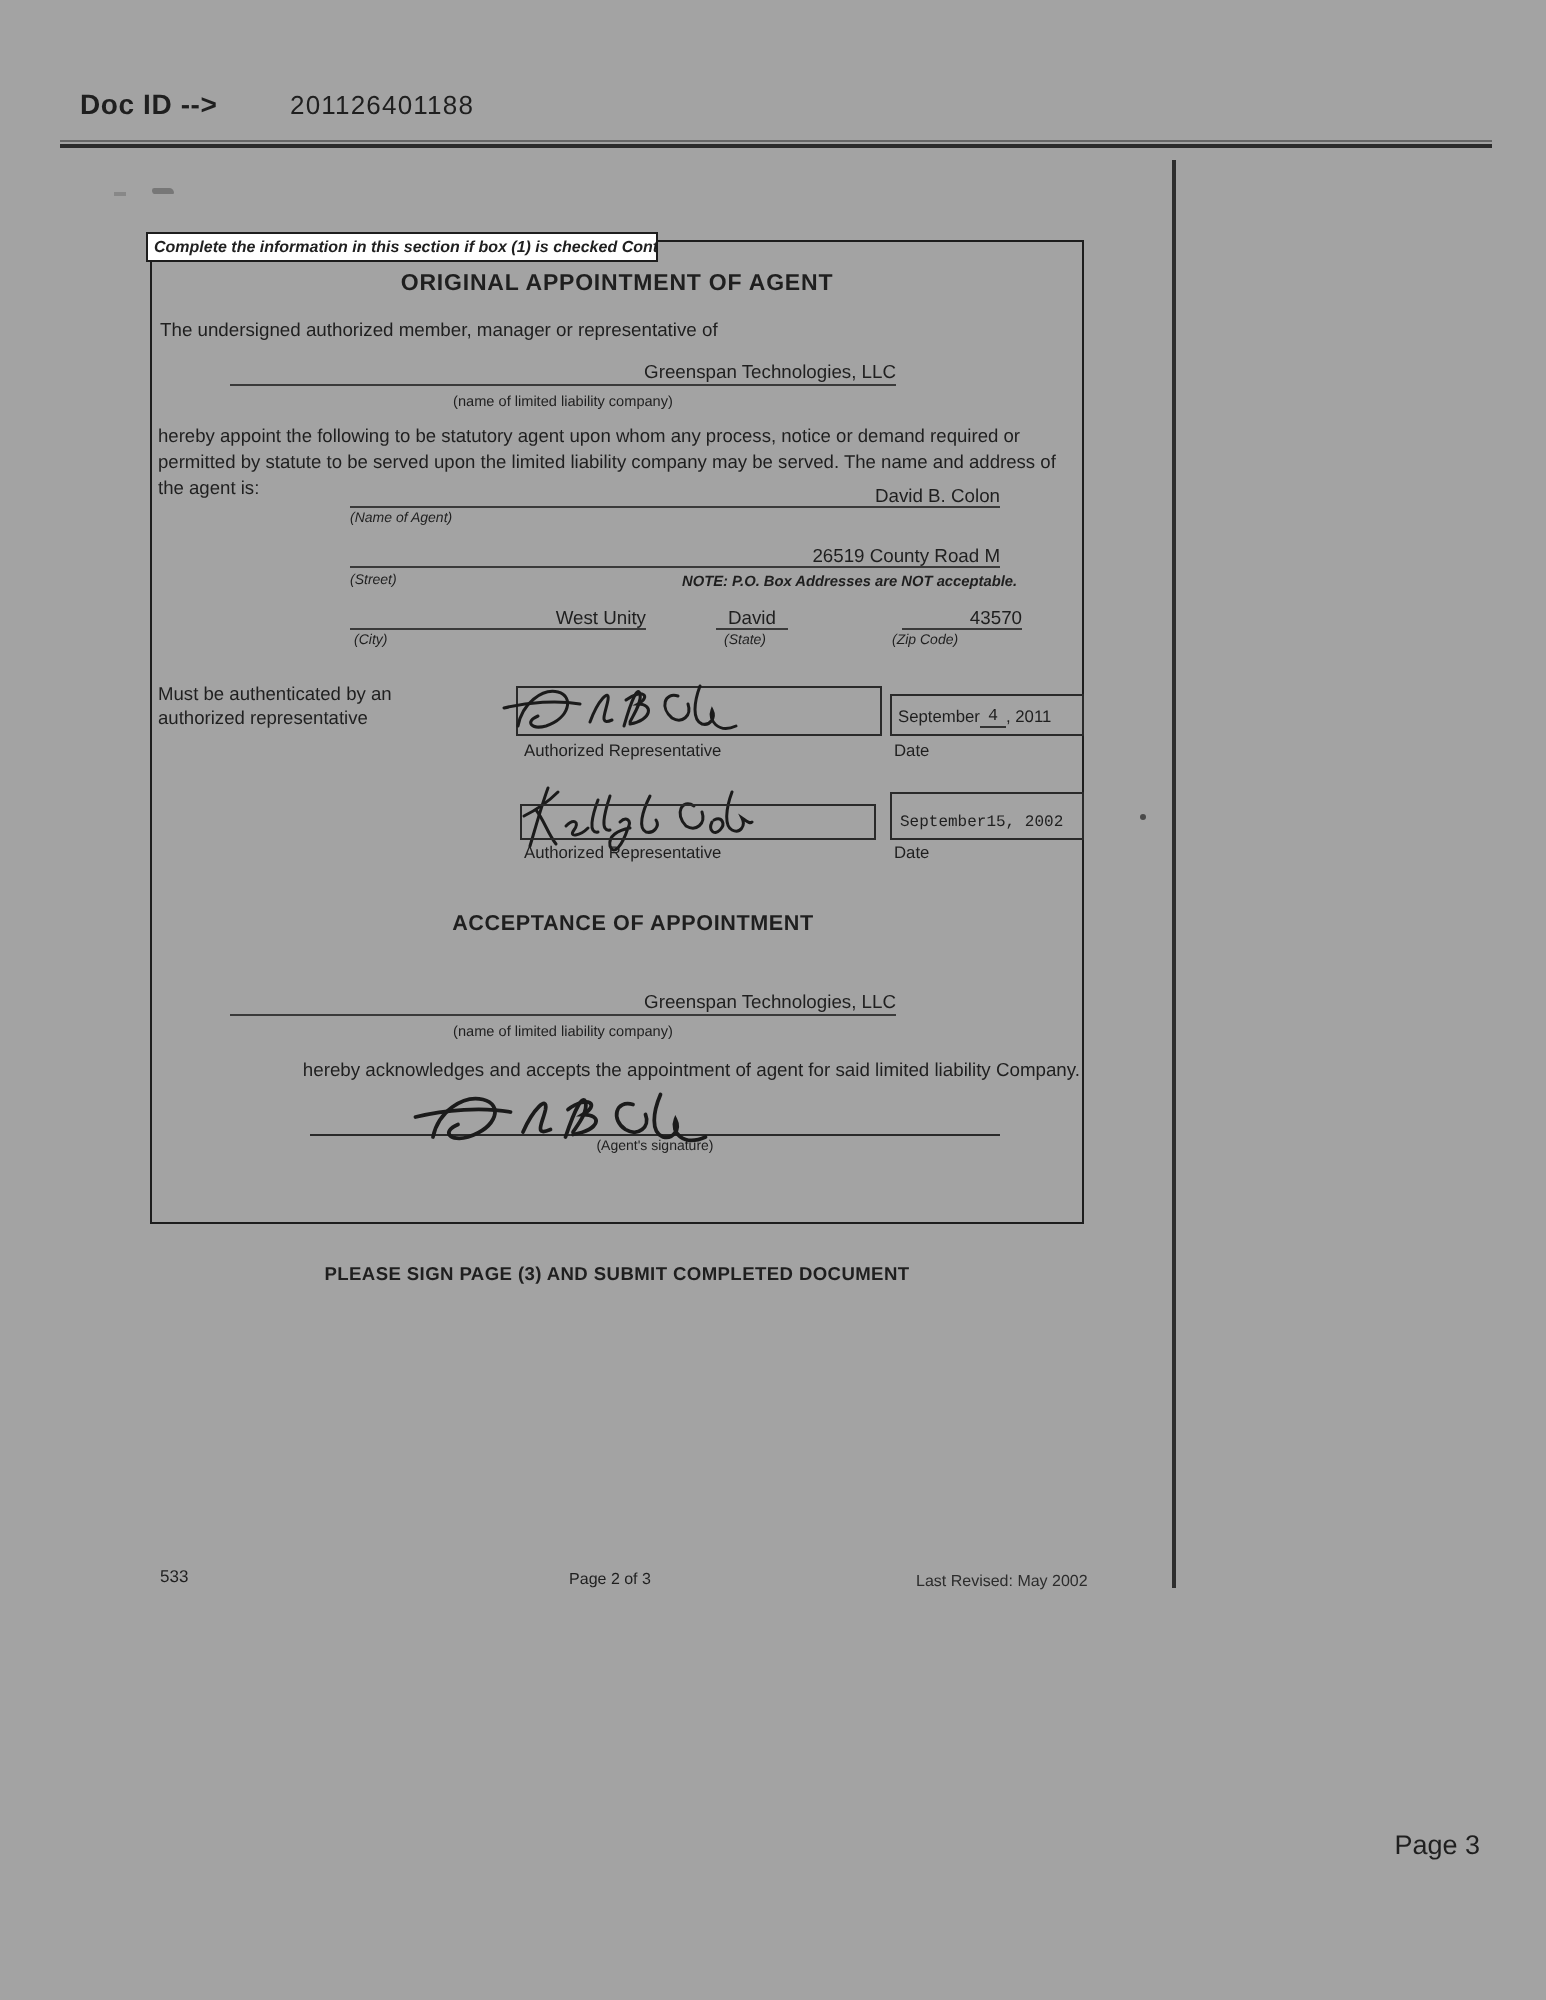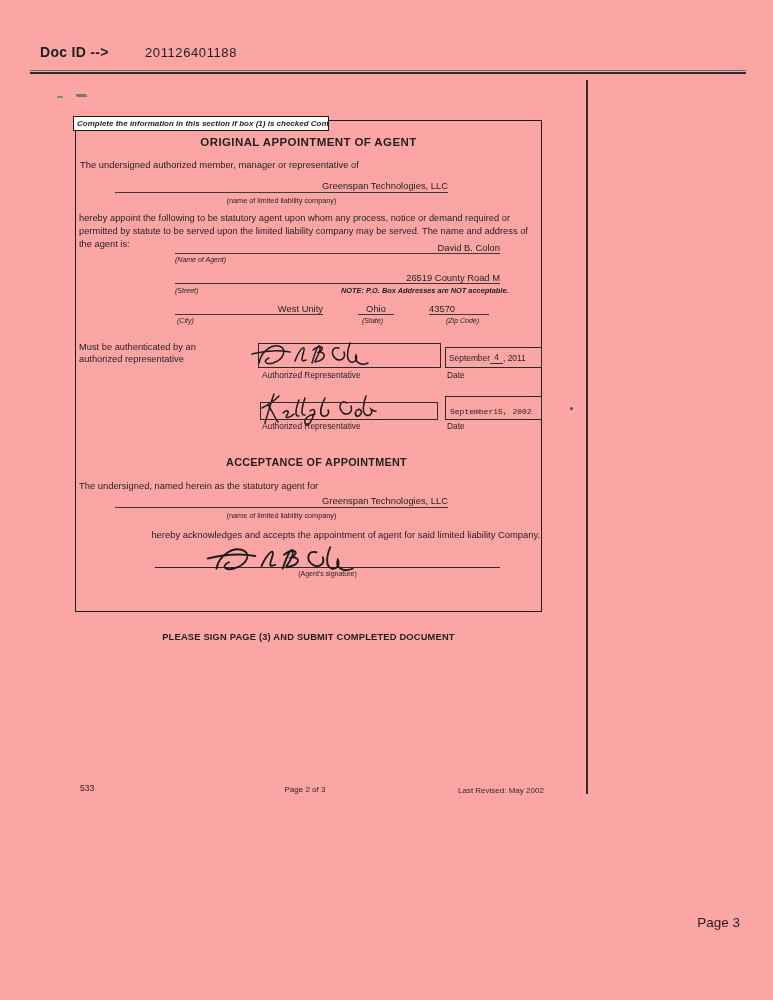--- a/index.html
+++ b/index.html
@@ -1,21 +1,21 @@
 <!DOCTYPE html>
 <html><head>
 <meta charset="utf-8">
 <style>
   * { box-sizing: border-box; margin: 0; padding: 0; }
   html, body { background: #fff; }
   .page {
     position: relative;
     width: 773px;
     height: 1000px;
-    background: #fca5a5;
+    background: #a3a3a3;
     font-family: "Liberation Sans", sans-serif;
     color: #1f1f1f;
     overflow: hidden;
     text-decoration: underline;
   }
   .abs { position: absolute; }
 
   
   .doc-id-label { left: 40px; top: 44px; font-size: 14px; font-weight: bold; letter-spacing: 0.3px; }
   .doc-id-value { left: 145px; top: 45px; font-size: 13px; letter-spacing: 0.6px; }
@@ -41,21 +41,21 @@
   .company1-cap { left: 115px; top: 196px; width: 333px; text-align: center; font-size: 7.3px; }
   .appoint-par { left: 79px; top: 212px; width: 461px; font-size: 9.3px; line-height: 13px; }
 
   .name-field   { left: 175px; top: 241px; width: 325px; height: 13px; }
   .name-cap     { left: 175px; top: 256px; font-size: 7px; font-style: italic; }
   .street-field { left: 175px; top: 271px; width: 325px; height: 13px; }
   .street-cap   { left: 175px; top: 287px; font-size: 7px; font-style: italic; }
   .street-note  { left: 310px; top: 286px; font-size: 7.4px; font-weight: bold; font-style: italic; margin-left: 31px; }
   .city-field   { left: 175px; top: 302px; width: 148px; height: 13px; }
   .state-field  { left: 358px; top: 302px; width: 36px; height: 13px; text-align: center; }
-  .zip-field    { left: 429px; top: 302px; width: 60px; height: 13px; text-align: left; }
+  .zip-field    { left: 451px; top: 302px; width: 60px; height: 13px; text-align: right; }
   .city-cap  { left: 177px; top: 317px; font-size: 7px; font-style: italic; }
   .state-cap { left: 362px; top: 317px; font-size: 7px; font-style: italic; }
   .zip-cap   { left: 446px; top: 317px; font-size: 7px; font-style: italic; }
 
   .auth-note { left: 79px; top: 342px; font-size: 9.3px; line-height: 11.5px; }
 
   .sig1-box { left: 258px; top: 343px; width: 183px; height: 25px; border: 1.3px solid #2a2a2a; }
   .sig1-svg { left: 249px; top: 336px; }
   .sig1-label { left: 262px; top: 370px; font-size: 8.4px; }
   .date1-box { left: 445px; top: 347px; width: 97px; height: 21px; border: 1.3px solid #2a2a2a;
@@ -115,21 +115,21 @@
   <div class="abs bodytxt field-line company1">Greenspan Technologies, LLC</div>
   <div class="abs company1-cap">(name of limited liability company)</div>
   <div class="abs appoint-par">hereby appoint the following to be statutory agent upon whom any process, notice or demand required or permitted by statute to be served upon the limited liability company may be served.  The name and address of the agent is:</div>
 
   <div class="abs bodytxt field-line name-field">David B. Colon</div>
   <div class="abs name-cap">(Name of Agent)</div>
   <div class="abs bodytxt field-line street-field">26519 County Road M</div>
   <div class="abs street-cap">(Street)</div>
   <div class="abs street-note">NOTE:  P.O. Box Addresses are NOT acceptable.</div>
   <div class="abs bodytxt field-line city-field">West Unity</div>
-  <div class="abs bodytxt field-line state-field">Ohio</div>
+  <div class="abs bodytxt field-line state-field">David</div>
   <div class="abs bodytxt field-line zip-field">43570</div>
   <div class="abs city-cap">(City)</div>
   <div class="abs state-cap">(State)</div>
   <div class="abs zip-cap">(Zip Code)</div>
 
   <div class="abs auth-note">
     <div>Must be authenticated by an</div>
     <div>authorized representative</div>
   </div>
 
@@ -160,21 +160,20 @@
     <path d="M99 21 C 97 25, 100 28, 103 25 C 106 22, 104 18, 100 20"></path>
     <path d="M109 6 C 106 14, 105 23, 109 25 C 113 27, 116 23, 114 19 C 117 21, 118 22, 119 21"></path>
   </svg>
   <div class="abs sig2-box"></div>
   <div class="abs sig2-label">Authorized Representative</div>
   <div class="abs date2-box">September15, 2002</div>
   <div class="abs date2-label">Date</div>
   <div class="abs scan-dot"></div>
 
   <div class="abs acceptance-title">ACCEPTANCE OF APPOINTMENT</div>
-  <div class="abs bodytxt intro2">The undersigned, named herein as the statutory agent for</div>
   <div class="abs bodytxt field-line company2">Greenspan Technologies, LLC</div>
   <div class="abs company2-cap">(name of limited liability company)</div>
   <div class="abs bodytxt accept-par">hereby acknowledges and accepts the appointment of agent for said limited liability Company.</div>
 
   <div class="abs agent-sig-line"></div>
   <svg class="abs sig agent-sig-svg" width="160" height="40" viewBox="0 0 128 32">
     <path d="M3 14 C 15 11, 30 10, 41 12"></path>
     <path d="M10 22 C 12 12, 22 5, 30 7 C 38 9, 36 18, 24 22 C 17 24, 13 20, 20 17"></path>
     <path d="M46 20 C 50 11, 56 5, 55 11 C 54 16, 50 22, 57 19"></path>
     <path d="M63 22 C 67 10, 70 5, 71 8 C 72 12, 68 17, 66 20"></path>

